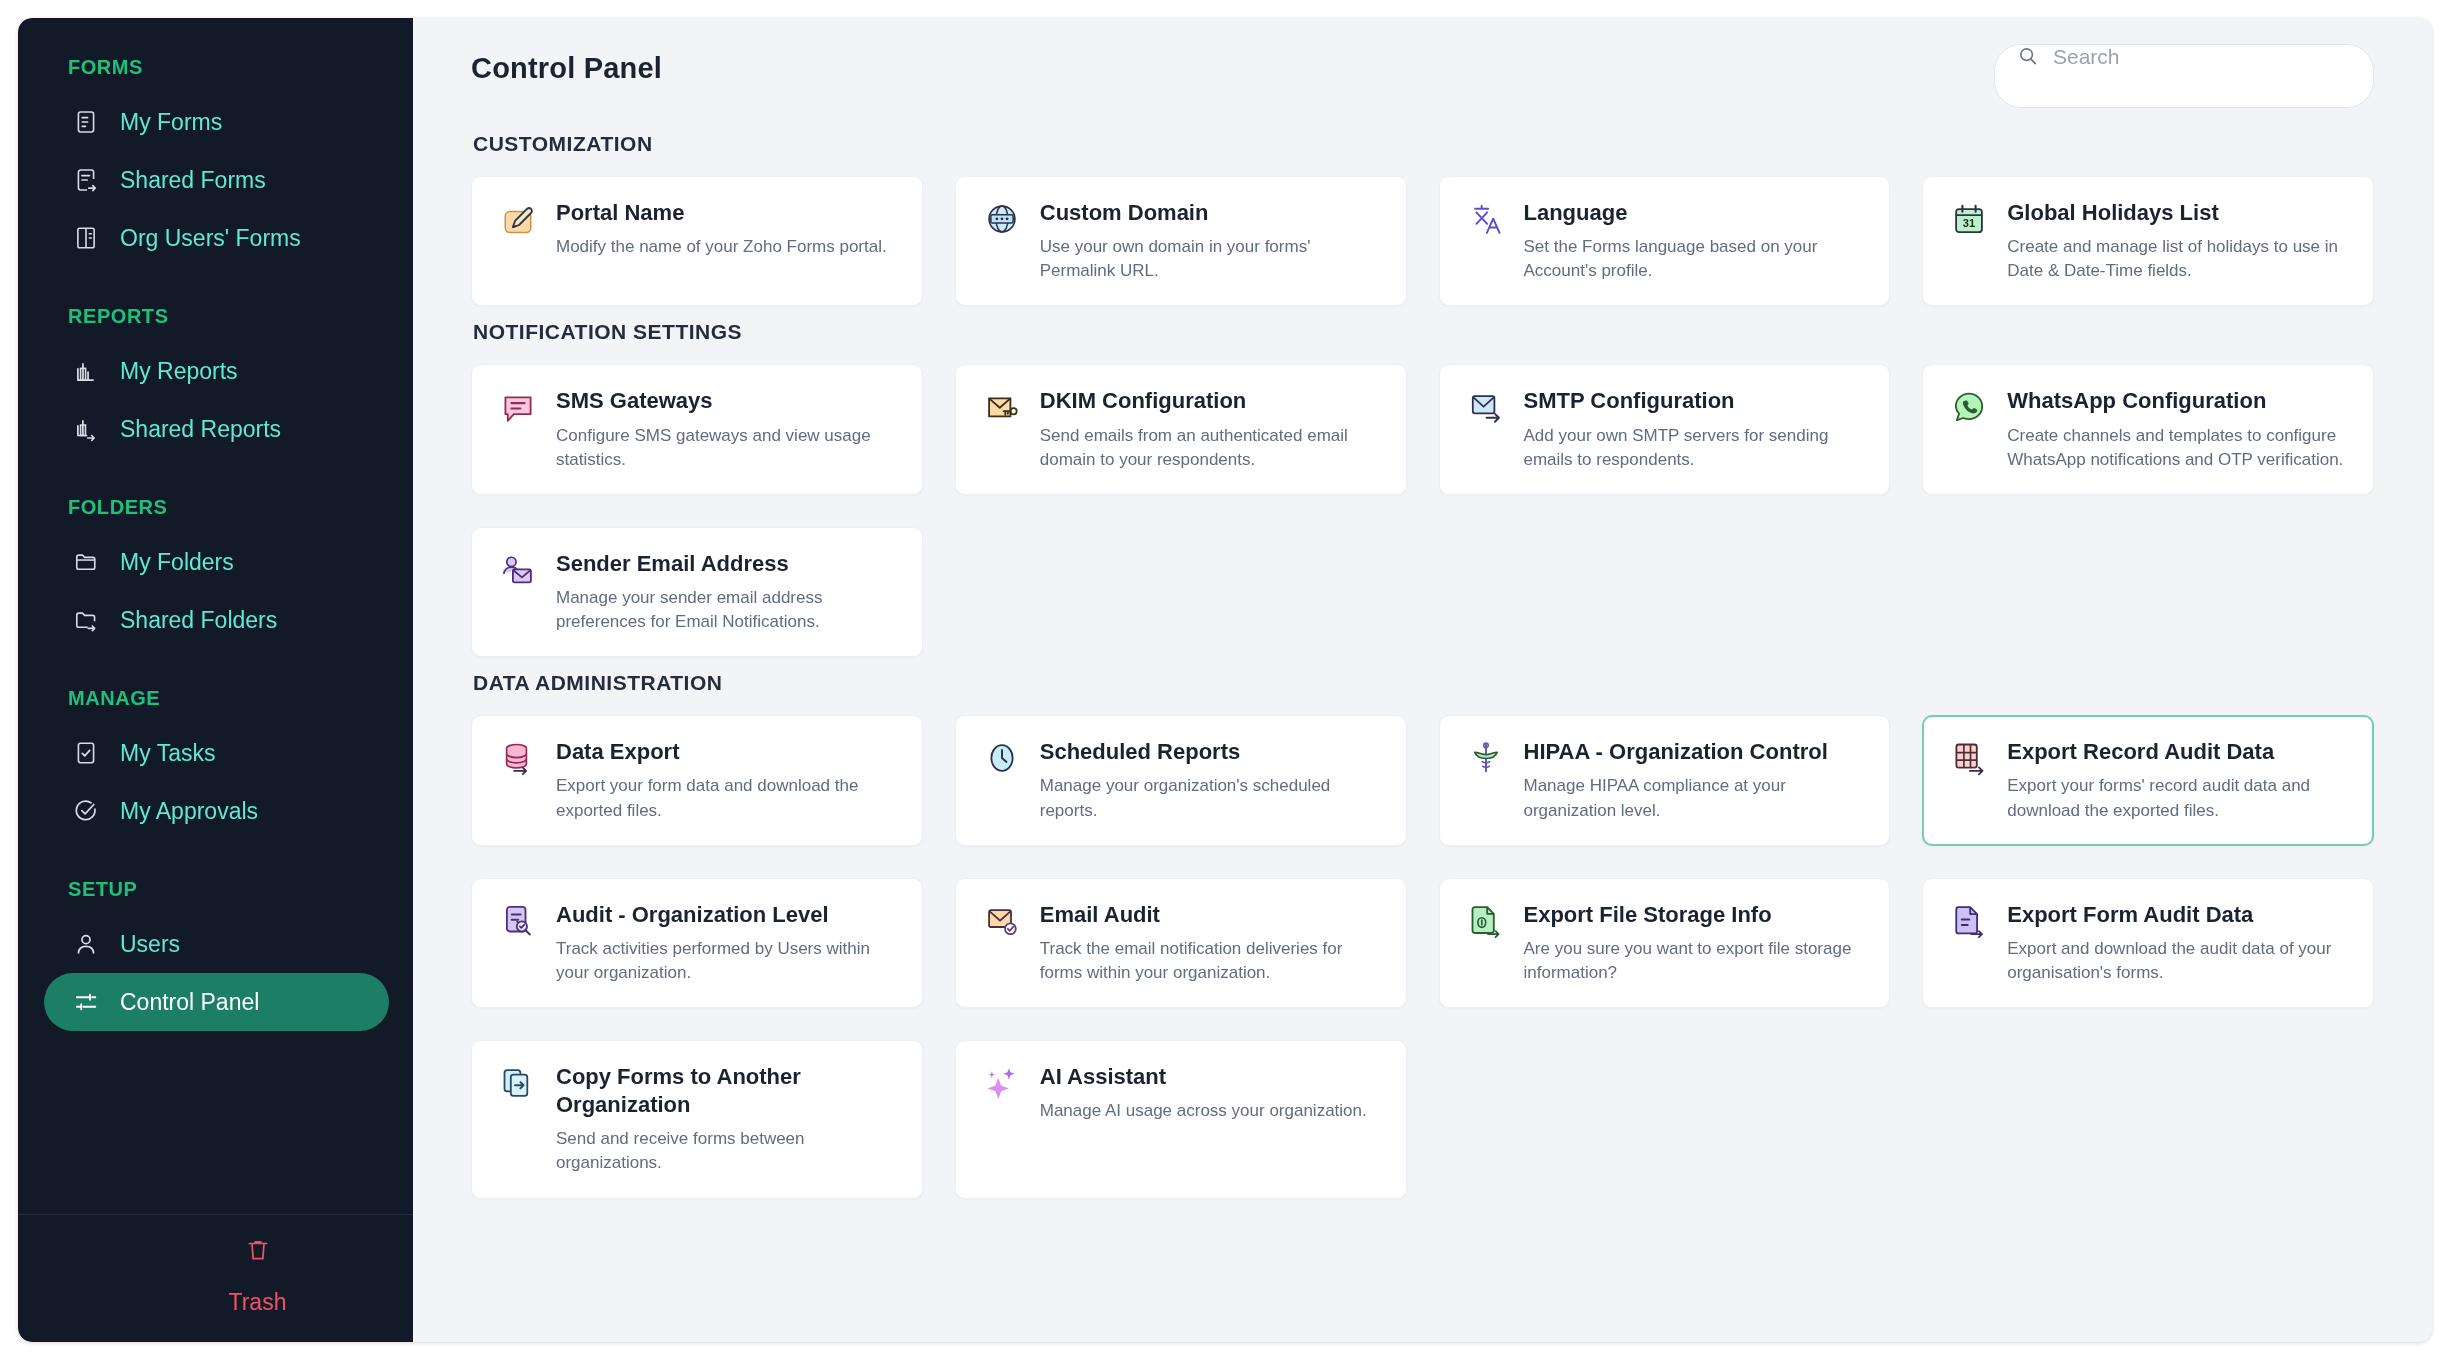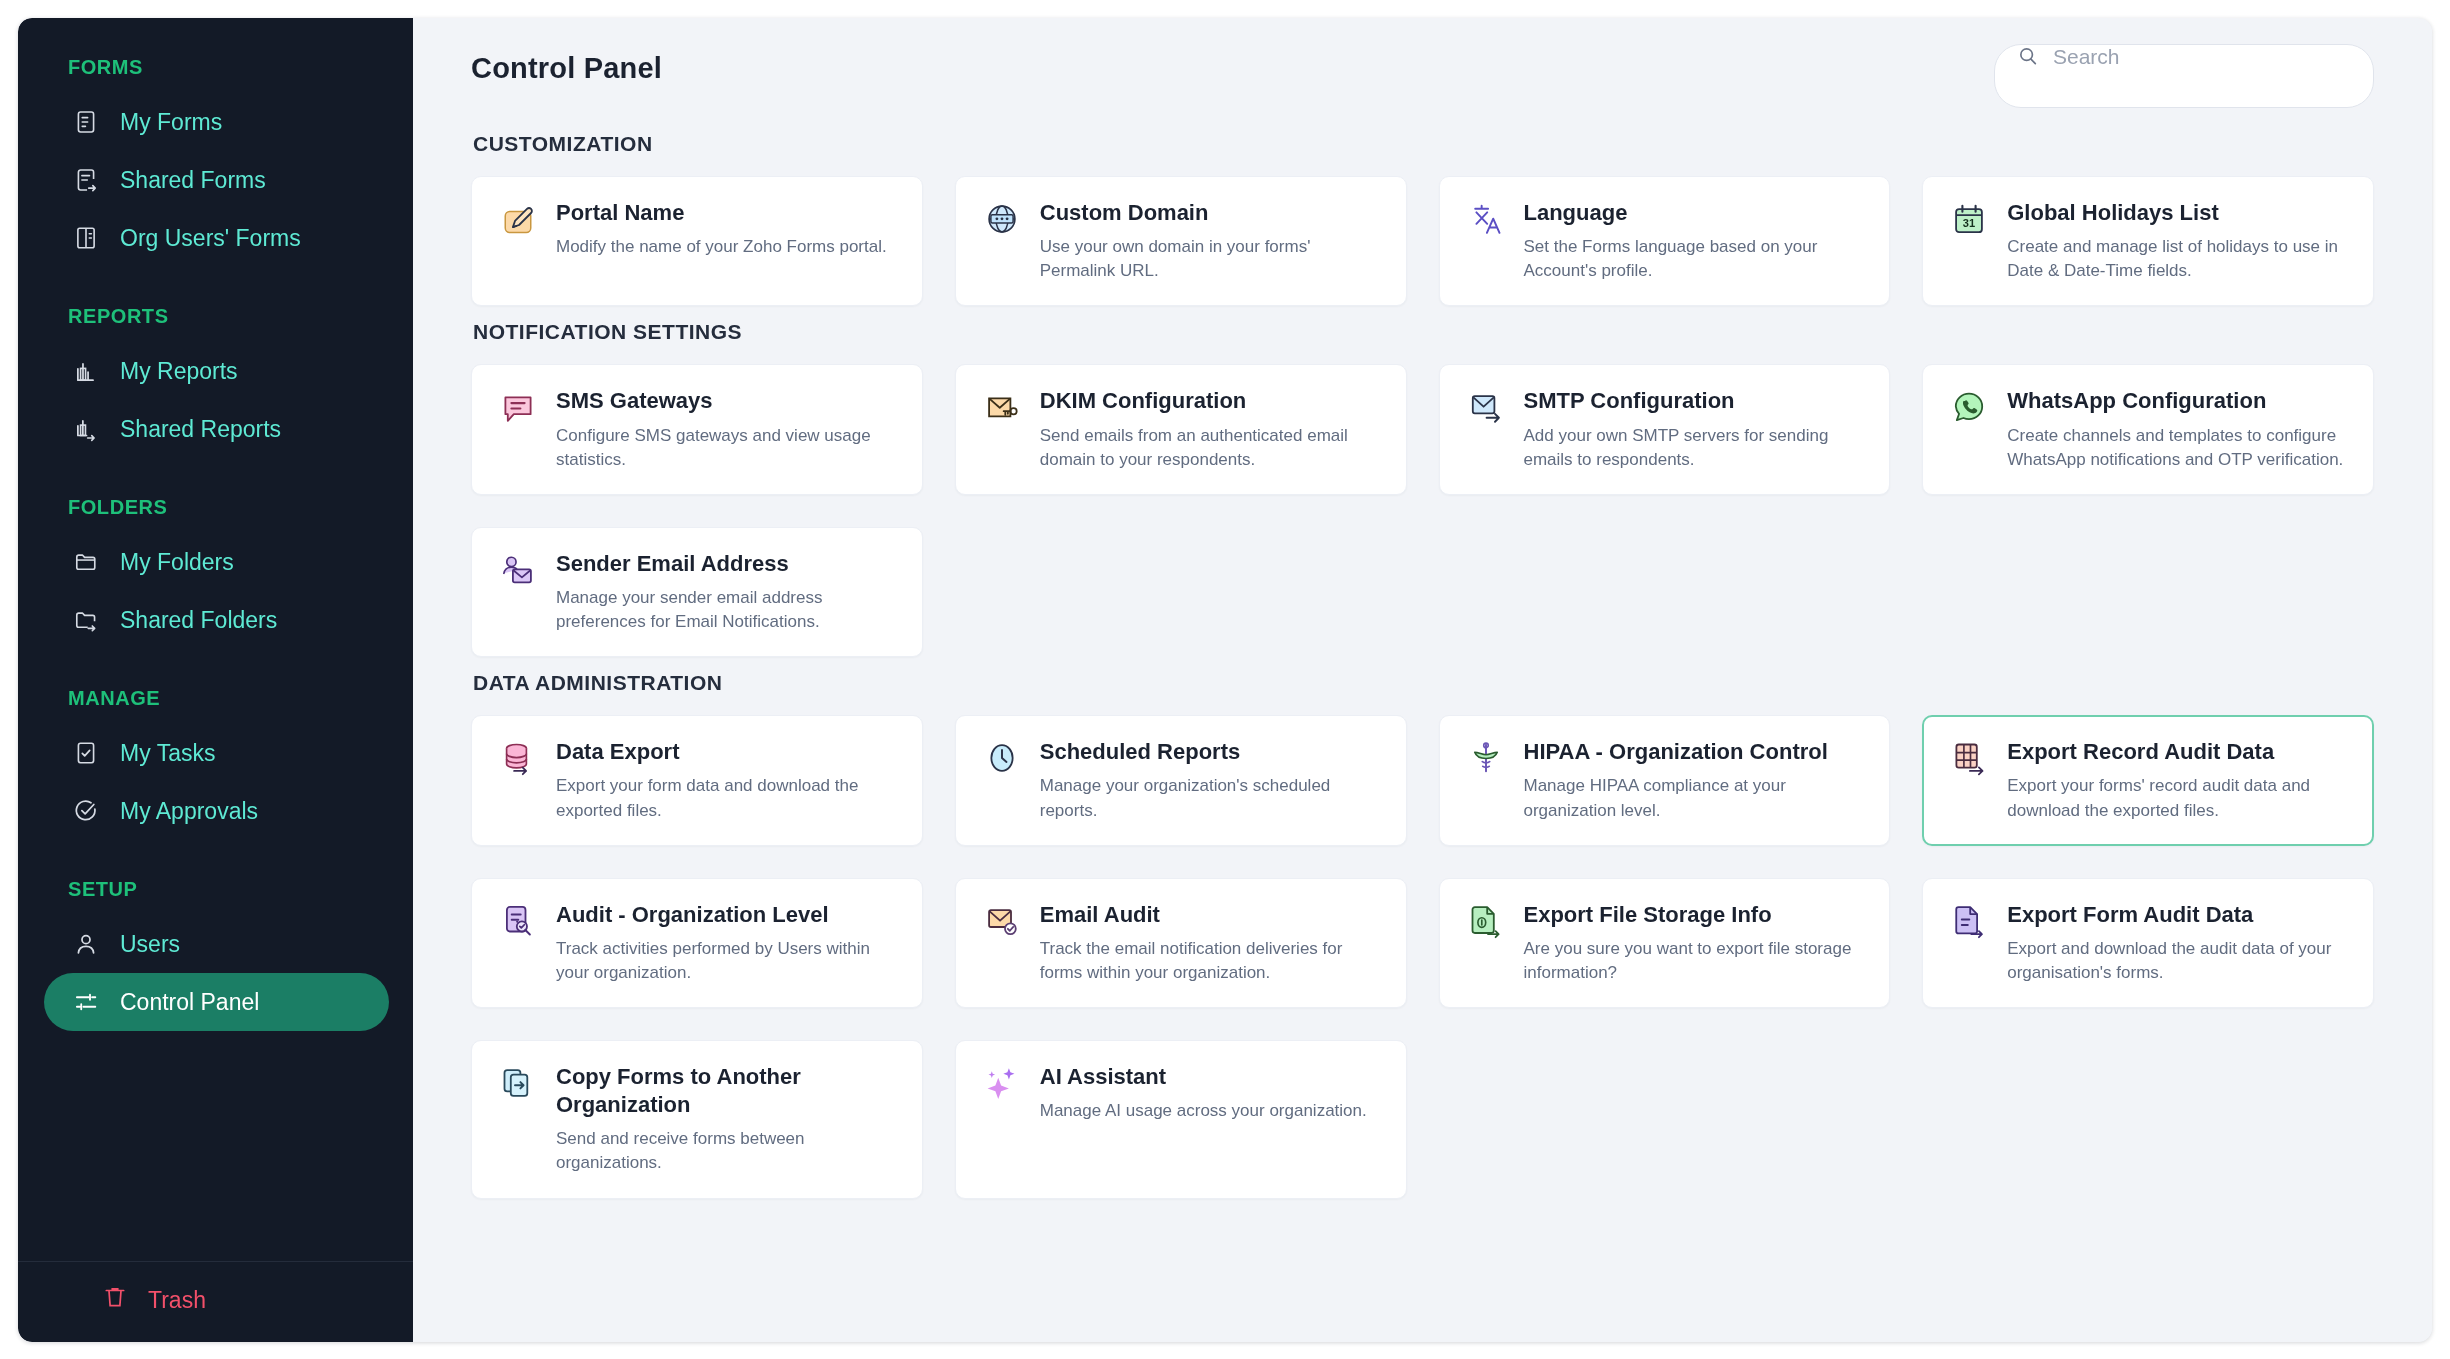--- a/index.html
+++ b/index.html
@@ -60,20 +60,21 @@
   .sidebar-footer {
     border-top: 1px solid #242c3b;
     padding: 22px 0 26px 0;
   }
   .trash-item {
     display: flex; align-items: center; gap: 20px;
     padding-left: 84px;
     color: #f2506a;
     font-size: 23px;
     cursor: pointer;
+    flex-direction: column;
   }
   .trash-item svg { width: 26px; height: 26px; }
 
   
   .main {
     flex: 1 1 auto;
     background: #f2f4f8;
     border-radius: 0 14px 14px 0;
     position: relative;
     overflow: hidden;

